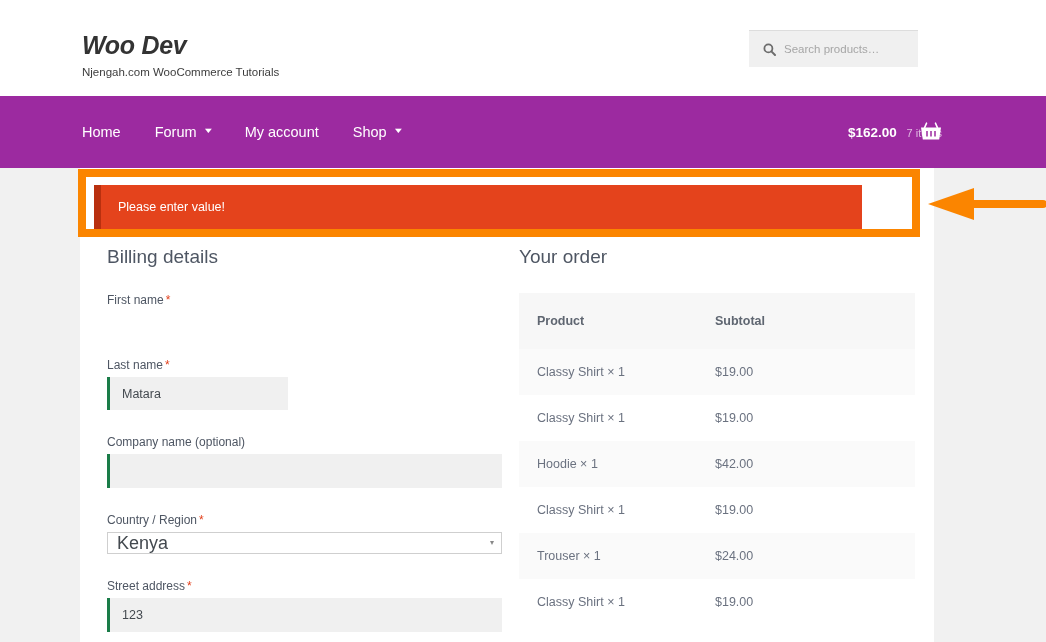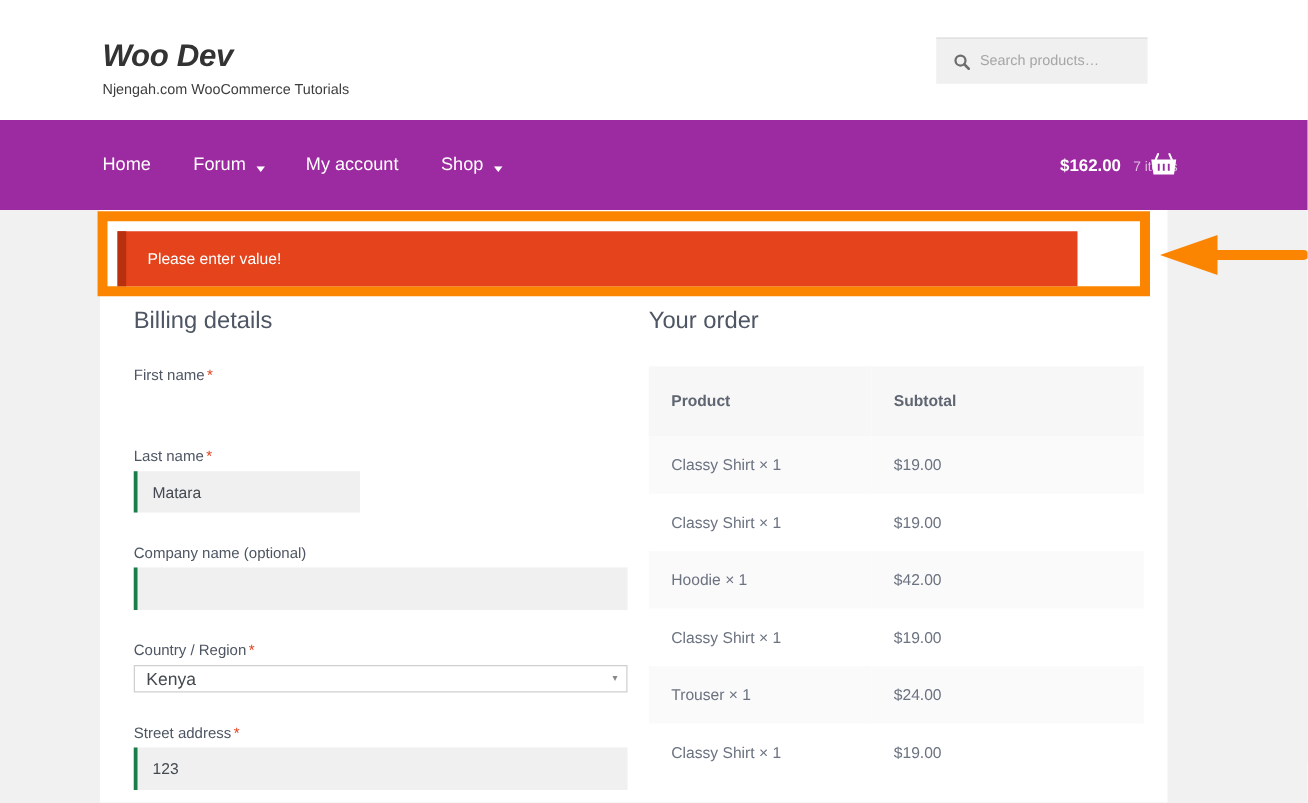--- a/index.html
+++ b/index.html
@@ -72,21 +72,21 @@
   }
   .nav-links {
     position: absolute;
     left: 82px; top: 0;
     height: 72px;
     display: flex;
     align-items: center;
   }
   .nav-item {
     display: flex;
-    align-items: flex-end;
+    align-items: flex-start;
     color: #ffffff;
     font-size: 14.5px;
     margin-right: 34px;
     cursor: pointer;
     white-space: nowrap;
   }
   .nav-item:last-child { margin-right: 0; }
   .caret {
     margin-left: 9px;
     font-size: 10px;
@@ -208,21 +208,21 @@
   }
   .text-input.tall { height: 34px; }
   .text-input::placeholder { color: #9b9b9b; }
 
   .select-wrap { position: relative; width: 100%; }
   .select-box {
     width: 100%;
     height: 22px;
     background: #ffffff;
     border: 1px solid #cfcfcf;
-    font-size: 14px;
+    font-size: 18px;
     color: #43494f;
     padding: 0 20px 0 9px;
     display: flex;
     align-items: center;
     line-height: 20px;
   }
   .select-caret {
     position: absolute;
     right: 8px; top: 50%;
     transform: translateY(-50%);

